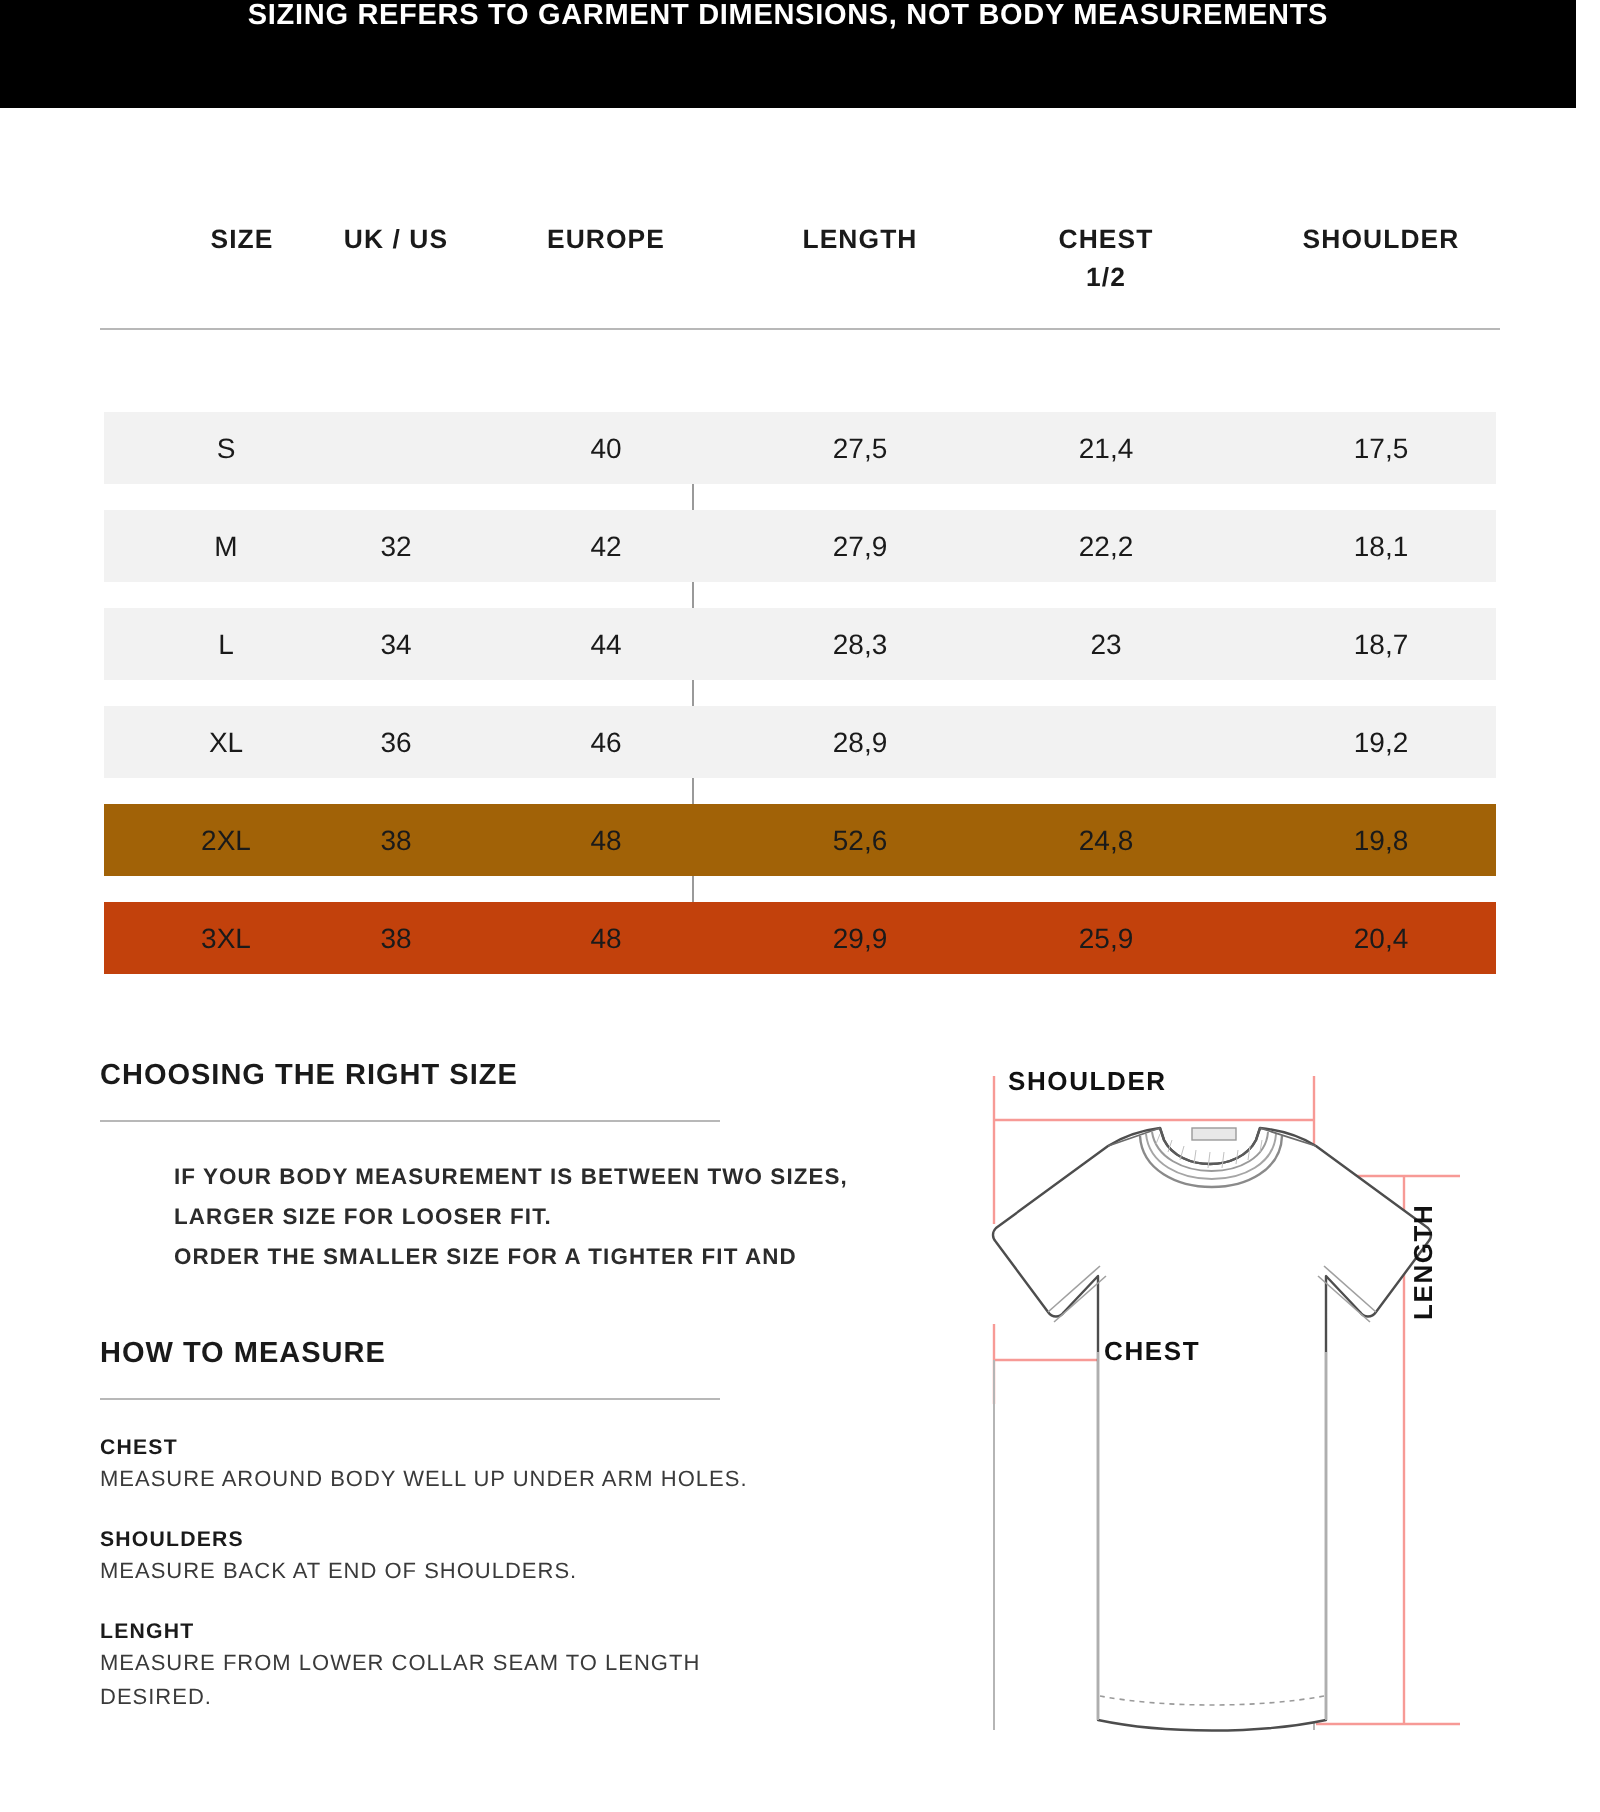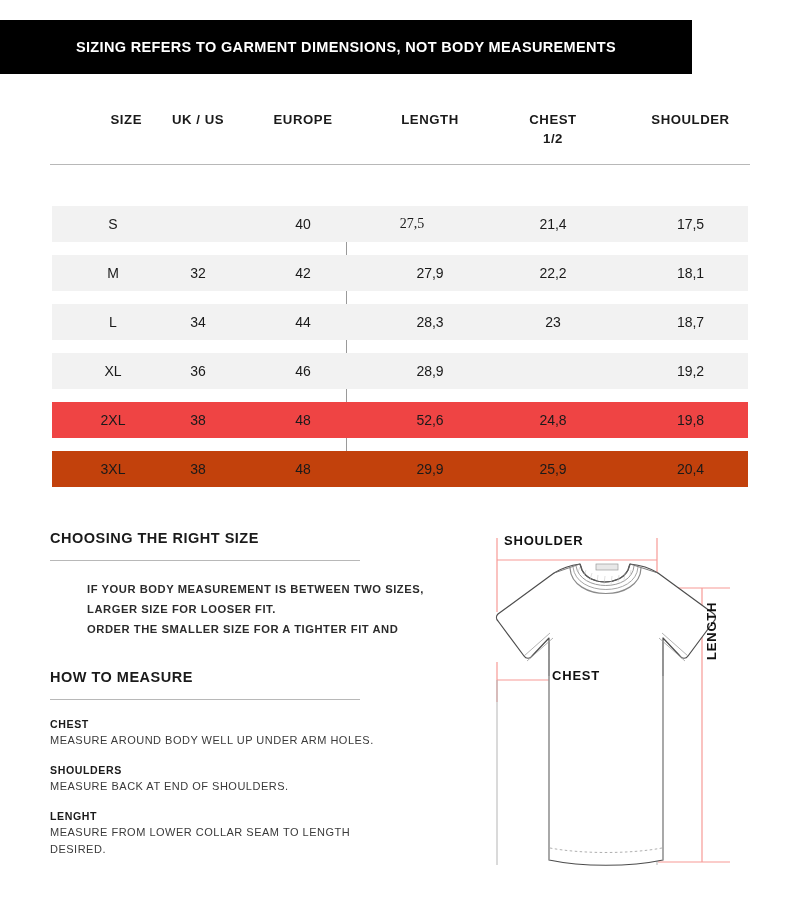--- a/index.html
+++ b/index.html
@@ -13,26 +13,25 @@
     position: relative;
     font-family: "Liberation Sans", sans-serif;
     color: #1a1a1a;
     overflow: hidden;
   }
 
   
   .banner {
     position: absolute;
     left: 0; top: 0;
-    width: 692px; height: 54px;
+    width: 788px; height: 54px;
     background: #000000;
     display: flex;
-    align-items: center;
+    align-items: flex-start;
     justify-content: center;
-    margin-top: 20px;
   }
   .banner-text {
     color: #ffffff;
     font-size: 14.5px;
     font-weight: bold;
     letter-spacing: 0.35px;
     text-align: center;
     white-space: nowrap;
   }
 
@@ -167,21 +166,21 @@
 </head>
 <body>
 
 <div class="banner">
   <div class="banner-text">SIZING REFERS TO GARMENT DIMENSIONS, NOT BODY MEASUREMENTS</div>
 </div>
 
 <div class="size-table">
 
   <div class="thead">
-    <div class="th" id="th0" style="left: 22px; width: 70px; text-align: right;">
+    <div class="th" id="th0" style="left: 36px; width: 70px;">
       <span>SIZE</span>
     </div>
     <div class="th" id="th1" style="left: 98px; width: 100px;">
       <span>UK / US</span>
     </div>
     <div class="th" id="th2" style="left: 198px; width: 110px;">
       <span>EUROPE</span>
     </div>
     <div class="th" id="th3" style="left: 320px; width: 120px;">
       <span>LENGTH</span>
@@ -195,21 +194,21 @@
     </div>
   </div>
 
   <div class="head-rule"></div>
   <div class="vdivider"></div>
 
   <div id="rows-host">
       <div class="row" style="top: 152px; background: rgb(242, 242, 242);">
         <div class="cell" style="left: 26px; width: 70px;">S</div>
         <div class="cell" style="left: 196px; width: 110px;">40</div>
-        <div class="cell" style="left: 300px; width: 120px; font-family: Liberation Serif, serif;">27,5</div>
+        <div class="cell" style="left: 318px; width: 120px;">27,5</div>
         <div class="cell" style="left: 446px; width: 110px;">21,4</div>
         <div class="cell" style="left: 576px; width: 125px;">17,5</div>
       </div>
       <div class="row" style="top: 201px; background: rgb(242, 242, 242);">
         <div class="cell" style="left: 26px; width: 70px;">M</div>
         <div class="cell" style="left: 96px; width: 100px;">32</div>
         <div class="cell" style="left: 196px; width: 110px;">42</div>
         <div class="cell" style="left: 318px; width: 120px;">27,9</div>
         <div class="cell" style="left: 446px; width: 110px;">22,2</div>
         <div class="cell" style="left: 576px; width: 125px;">18,1</div>
@@ -222,21 +221,21 @@
         <div class="cell" style="left: 446px; width: 110px;">23</div>
         <div class="cell" style="left: 576px; width: 125px;">18,7</div>
       </div>
       <div class="row" style="top: 299px; background: rgb(242, 242, 242);">
         <div class="cell" style="left: 26px; width: 70px;">XL</div>
         <div class="cell" style="left: 96px; width: 100px;">36</div>
         <div class="cell" style="left: 196px; width: 110px;">46</div>
         <div class="cell" style="left: 318px; width: 120px;">28,9</div>
         <div class="cell" style="left: 576px; width: 125px;">19,2</div>
       </div>
-      <div class="row" style="top: 348px; background: #ef4444;">
+      <div class="row" style="top: 348px; background: #a16207;">
         <div class="cell" style="left: 26px; width: 70px;">2XL</div>
         <div class="cell" style="left: 96px; width: 100px;">38</div>
         <div class="cell" style="left: 196px; width: 110px;">48</div>
         <div class="cell" style="left: 318px; width: 120px;">52,6</div>
         <div class="cell" style="left: 446px; width: 110px;">24,8</div>
         <div class="cell" style="left: 576px; width: 125px;">19,8</div>
       </div>
       <div class="row" style="top: 397px; background: #c2410c;">
         <div class="cell" style="left: 26px; width: 70px;">3XL</div>
         <div class="cell" style="left: 96px; width: 100px;">38</div>

